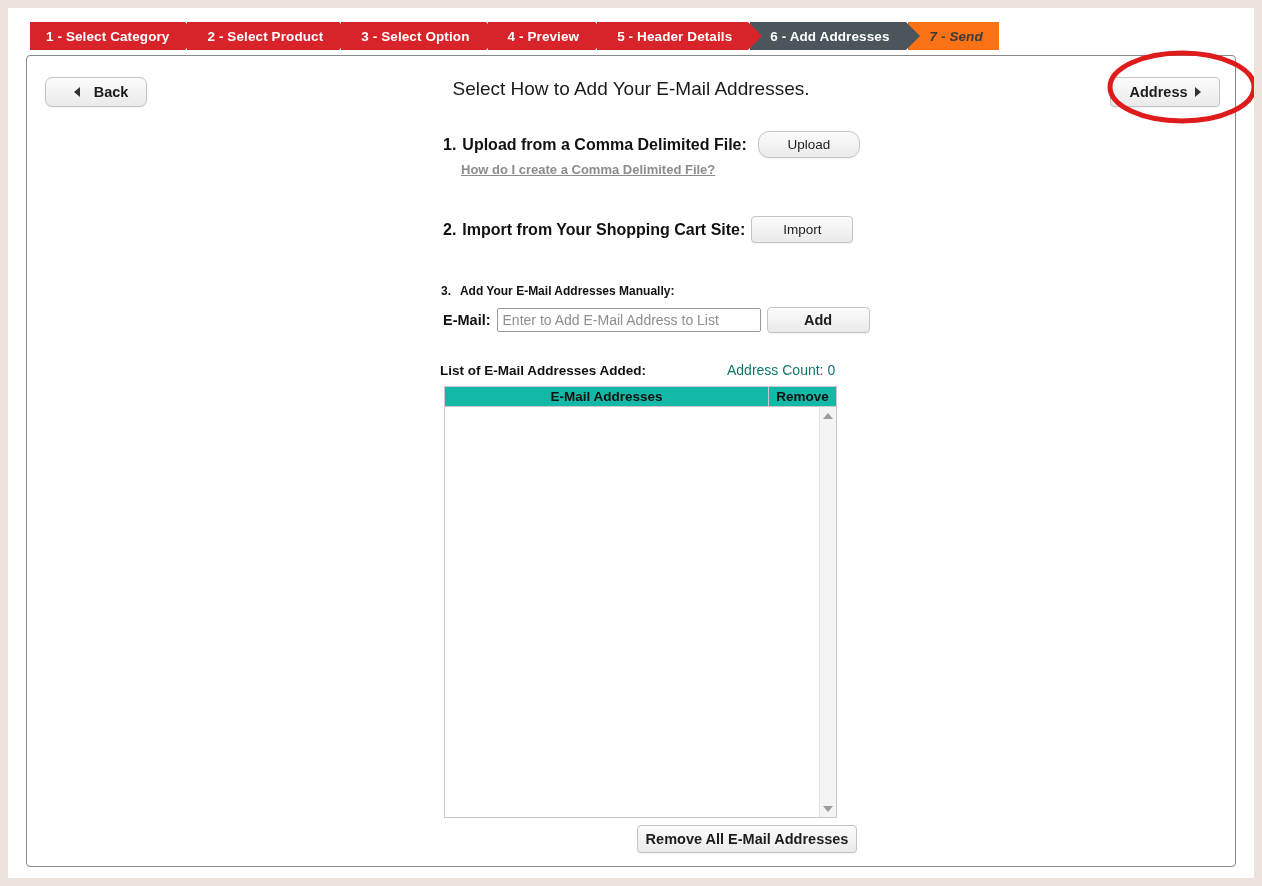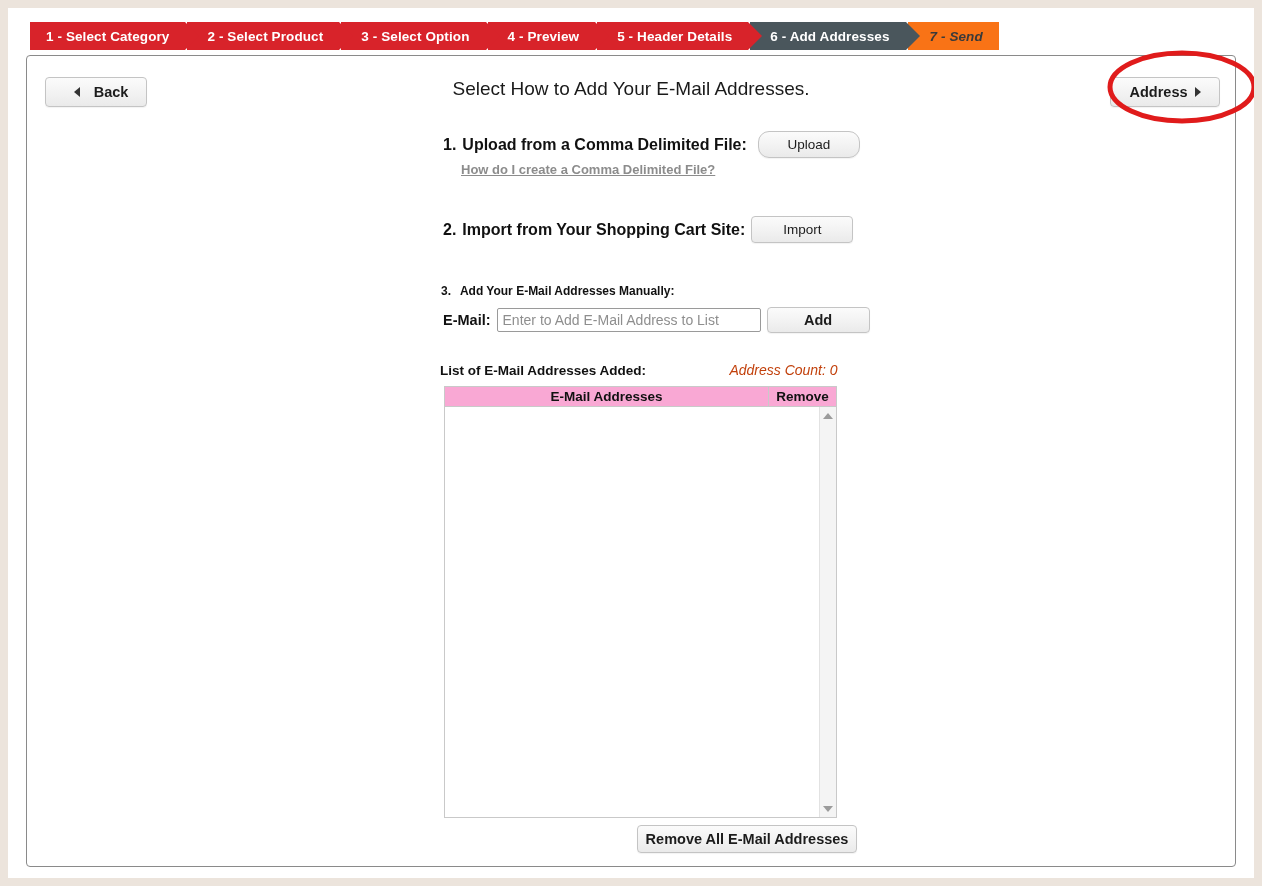--- a/index.html
+++ b/index.html
@@ -96,20 +96,21 @@
 
   #back-btn {
     position: absolute;
     left: 18px;
     top: 21px;
     width: 102px;
     height: 30px;
     gap: 14px;
     padding-left: 10px;
     font-size: 14.5px;
+    border-radius: 7px;
   }
   #continue-btn {
     position: absolute;
     right: 15px;
     top: 21px;
     width: 110px;
     height: 30px;
     gap: 7px;
     font-size: 14.5px;
   }
@@ -201,39 +202,38 @@
     top: 307px;
     font-size: 13.5px;
     font-weight: bold;
     color: #111111;
   }
   #address-count {
     position: absolute;
     left: 700px;
     top: 306px;
     width: 113px;
-    text-align: center;
+    text-align: left;
     font-size: 14px;
-    color: #c2410c;
-    font-style: italic;
+    color: #0f766e;
   }
 
   
   #listbox {
     position: absolute;
     left: 417px;
     top: 330px;
     width: 393px;
     height: 432px;
     box-sizing: border-box;
   }
   #table-head {
     display: flex;
     height: 21px;
-    background: #f9a8d4;
+    background: #14b8a6;
     border: 1px solid #c9c9c9;
     box-sizing: border-box;
   }
   #th-email {
     flex: 1;
     display: flex;
     align-items: center;
     justify-content: center;
     font-size: 13.5px;
     font-weight: bold;

